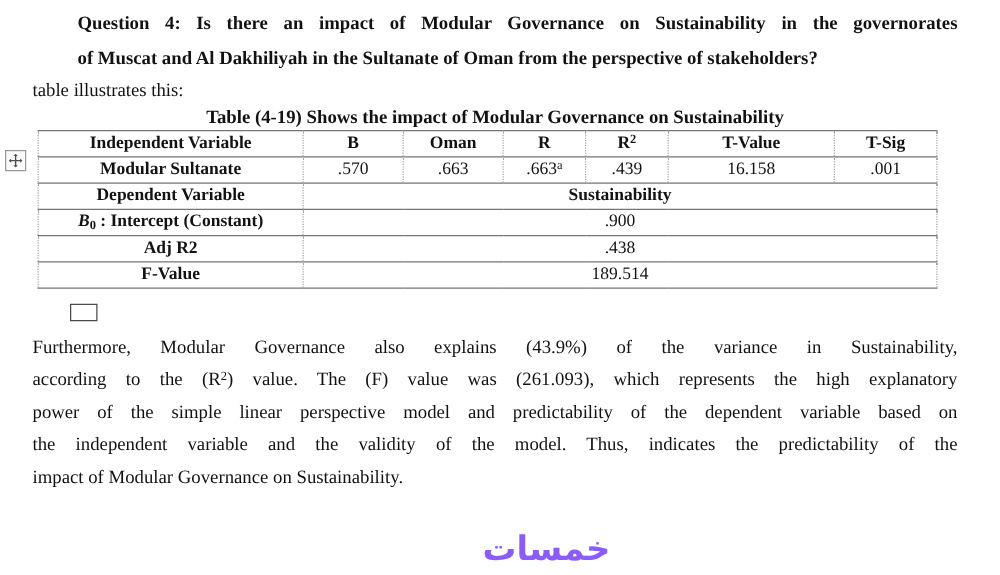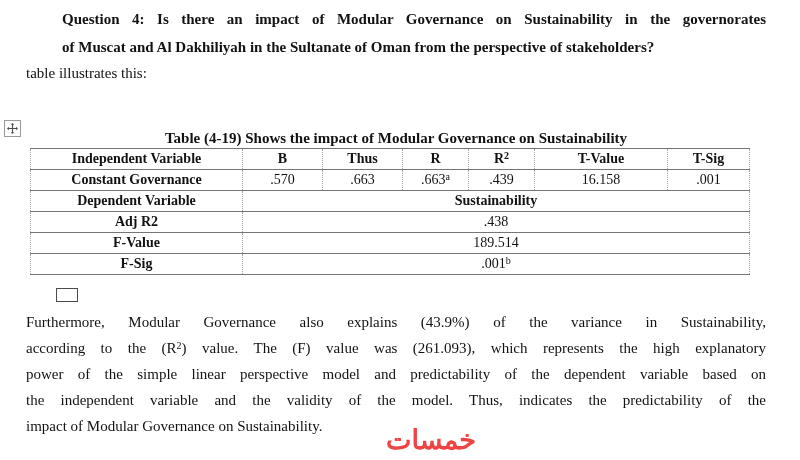--- a/index.html
+++ b/index.html
@@ -7,21 +7,21 @@
     width:800px;height:460px;overflow:hidden;position:relative;
     background:#ffffff;color:#121212;
     font-family:"Liberation Serif","DejaVu Serif",serif;
   }
   .doc{position:relative;padding:5px 34px 0 26px;font-size:15px;}
   .line{line-height:28px;}
   .jline{text-align:justify;text-align-last:justify;}
   .indent{text-indent:27px;}
   .bold{font-weight:bold;margin-left:36px;}
   .tight{line-height:24px;}
-  .table-title{font-weight:bold;text-align:center;line-height:19px;font-size:15px;margin-top:44px;}
+  .table-title{font-weight:bold;text-align:center;line-height:19px;font-size:15px;}
   table.reg{border-collapse:collapse;width:719px;margin-left:4px;table-layout:fixed;}
   .reg th,.reg td{
     border-top:1px solid #757575;border-bottom:1px solid #757575;
     border-left:1px dotted #a8a8a8;border-right:1px dotted #a8a8a8;
     text-align:center;font-size:14px;line-height:16px;padding:2px 2px;
     font-weight:normal;overflow:hidden;white-space:nowrap;
   }
   .reg th{font-weight:bold;}
   .reg td.lbl{font-weight:bold;}
   .reg td.boldval{font-weight:bold;}
@@ -42,21 +42,21 @@
     position:absolute;left:386px;top:424px;
     font-size:27px;font-weight:bold;letter-spacing:1px;
     font-family:"DejaVu Sans",sans-serif;
     pointer-events:none;z-index:0;
   }
   .doc{z-index:1;}
 </style>
 </head>
 <body>
 
-<div class="watermark" style="color: #ef4444; font-family: Liberation Serif, serif;">خمسات</div>
+<div class="watermark" style="color: #8b5cf6;">خمسات</div>
 
 <div class="doc">
 
   <div class="line jline bold">Question 4: Is there an impact of Modular Governance on Sustainability in the governorates</div>
   <div class="line bold">of Muscat and Al Dakhiliyah in the Sultanate of Oman from the perspective of stakeholders?</div>
 
   <div class="line tight">table illustrates this:</div>
 
   <div class="table-title">Table (4-19) Shows the impact of Modular Governance on Sustainability</div>
 
@@ -73,50 +73,50 @@
         <col style="width:80px">
       <col style="width:66px">
         <col style="width:66px">
         <col style="width:133px">
         <col style="width:82px">
     </colgroup>
     <tbody>
         <tr>
       <th>Independent Variable</th>
       <th>B</th>
-      <th>Thus</th>
+      <th>Oman</th>
       <th>R</th>
       <th><span>R</span><sup>2</sup></th>
       <th>T-Value</th>
       <th>T-Sig</th>
     </tr>
     <tr>
-      <td class="lbl">Constant Governance</td>
+      <td class="lbl">Modular Sultanate</td>
       <td>.570</td>
       <td>.663</td>
       <td><span>.663</span><sup>a</sup></td>
       <td>.439</td>
       <td>16.158</td>
       <td>.001</td>
     </tr>
     <tr>
       <td class="lbl">Dependent Variable</td>
       <td class="boldval" colspan="6">Sustainability</td>
     </tr>
     <tr>
+      <td class="lbl"><span style="font-style: italic;">B</span><sub>0</sub><span> : Intercept (Constant)</span></td>
+      <td colspan="6">.900</td>
+    </tr>
+    <tr>
       <td class="lbl">Adj R2</td>
       <td colspan="6">.438</td>
     </tr>
     <tr>
       <td class="lbl">F-Value</td>
       <td colspan="6">189.514</td>
-    </tr>
-    <tr>
-      <td class="lbl">F-Sig</td>
-      <td colspan="6"><span>.001</span><sup>b</sup></td>
     </tr>
   </tbody>
     </table>
 
   <div class="analysis">
     <div class="line jline indent"><span class="glyph-box"></span></div>
     <div class="line jline">Furthermore, Modular Governance also explains (43.9%) of the variance in Sustainability,</div>
     <div class="line jline"><span>according to the (R</span><sup>2</sup><span>) value. The (F) value was (261.093), which represents the high explanatory</span></div>
     <div class="line jline">power of the simple linear perspective model and predictability of the dependent variable based on</div>
     <div class="line jline">the independent variable and the validity of the model. Thus, indicates the predictability of the</div>

